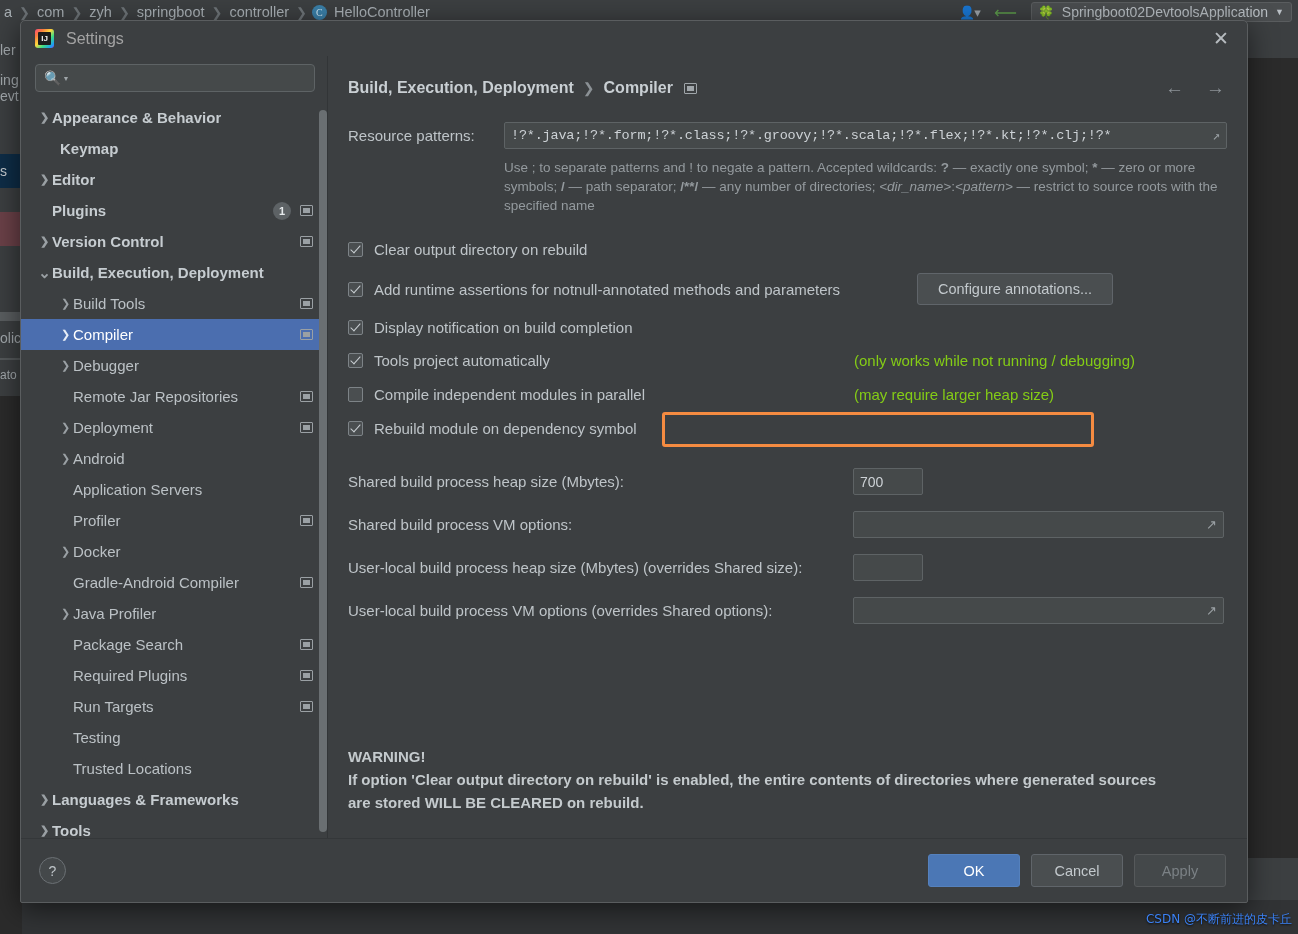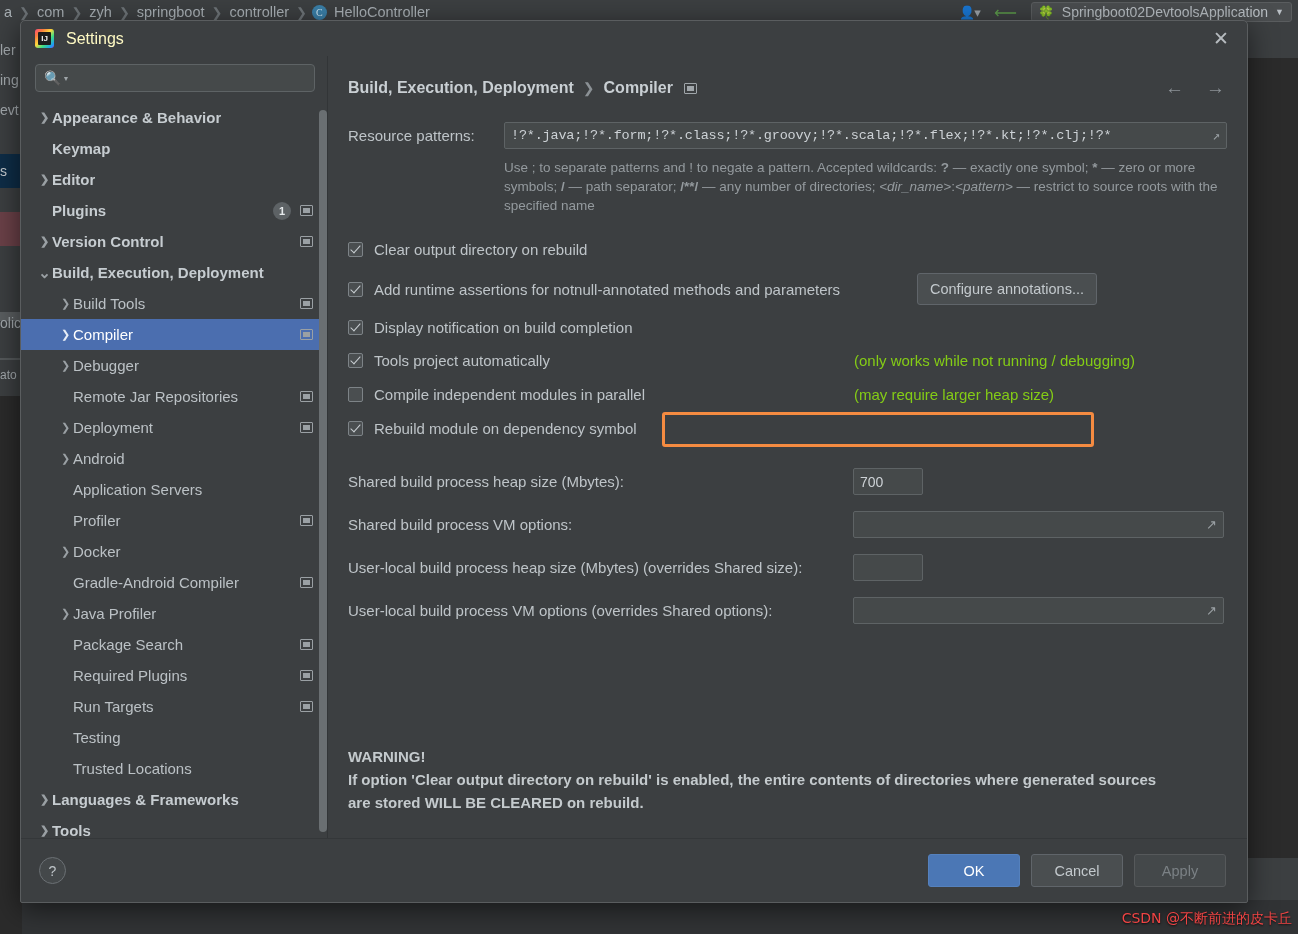--- a/index.html
+++ b/index.html
@@ -68,21 +68,21 @@
     width: 19px; height: 19px; border-radius: 3px; margin-right: 12px;
     background: linear-gradient(135deg,#fc4b7d 0%,#f97a3d 22%,#ffd83d 45%,#3ddc84 66%,#1b9ef3 88%,#8a4df0 100%);
     position: relative; flex: none;
   }
   .ij-logo::after {
     content: "IJ"; position: absolute; inset: 3px;
     background: #1c1c1c; color: #f2f2f2; border-radius: 1px;
     font-size: 8px; font-weight: bold; line-height: 13px; text-align: center;
     font-family: "Liberation Sans", sans-serif;
   }
-  .dlg-title { font-size: 16px; color: #fef9c3; text-align: right; }
+  .dlg-title { font-size: 16px; color: #a3a3a3; text-align: right; }
   .dlg-close {
     margin-left: auto; width: 40px; height: 30px;
     display: flex; align-items: center; justify-content: center;
     color: #b6bbbf; font-size: 19px; font-weight: 300; cursor: default;
   }
 
   .dlg-body { flex: 1; display: flex; min-height: 0; }
 
   
   .tree-col {
@@ -181,21 +181,21 @@
   .cb.checked::after {
     content: ""; position: absolute; left: 4px; top: 0px;
     width: 4px; height: 9px; border: solid #c9ced2;
     border-width: 0 1.8px 1.8px 0; transform: rotate(42deg);
   }
   .cb-label { color: #bec4c8; font-size: 15px; white-space: nowrap; }
   .note { color: #84cc16; font-size: 15px; position: absolute; left: 506px; }
 
   .btn-secondary {
     background: #4a4e50; border: 1px solid #60656a; border-radius: 3px;
-    color: #c3c9cd; font-size: 14.5px; padding: 7px 12px; cursor: default;
+    color: #c3c9cd; font-size: 14.5px; padding: 7px 20px; cursor: default;
   }
 
   .kv-row { display: flex; align-items: center; height: 43px; }
   .kv-label { color: #bec4c8; font-size: 15px; width: 505px; flex: none; }
 
   .warn {
     position: absolute; left: 20px; bottom: 24px; right: 20px;
     color: #c4cacd; font-size: 15px; line-height: 23px; font-weight: bold;
   }
 
@@ -220,44 +220,44 @@
     min-width: 92px; height: 33px; border-radius: 3px; font-size: 14.5px;
     display: flex; align-items: center; justify-content: center; cursor: default;
   }
   .btn-ok { background: #4b77b5; border: 1px solid #5581bd; color: #ffffff; }
   .btn-cancel { background: #4a4e50; border: 1px solid #60656a; color: #c3c9cd; }
   .btn-apply { background: #44484a; border: 1px solid #56595b; color: #7b8185; }
 
   
   #watermark {
     position: absolute; right: 6px; bottom: 6px; z-index: 90;
-    color: #ef4444; font-size: 14px; font-family: "DejaVu Sans", sans-serif;
+    color: #3b82f6; font-size: 12px; font-family: "DejaVu Sans", sans-serif;
     text-shadow: 0 1px 2px rgba(0,0,0,.8); white-space: nowrap;
   }
 </style>
 </head>
 <body>
 
 <div id="ide-root">
 
   <div class="ide-editor-bg"></div>
   <div class="ide-right-panel">
     <div class="ide-right-inner"></div>
   </div>
   <div class="ide-bottom-bar"></div>
 
   <div class="ide-left-sliver">
     <div class="sliver-txt" style="top:18px">ler</div>
     <div class="sliver-txt" style="top:48px">ing</div>
-    <div class="sliver-txt" style="top:78px">evt</div>
+    <div class="sliver-txt" style="top:64px">evt</div>
     <div class="sliver-band" style="top:130px;height:34px;background:#0e2d47"></div>
     <div class="sliver-txt" style="top:139px;color:#c7ccd0">s</div>
     <div class="sliver-band" style="top:188px;height:34px;background:#6b4148"></div>
     <div class="sliver-band" style="top:288px;height:9px;background:#5a5e60"></div>
-    <div class="sliver-txt" style="top:291px">olic</div>
+    <div class="sliver-txt" style="top:306px">olic</div>
     <div class="sliver-band" style="top:334px;height:2px;background:#55595b"></div>
     <div class="sliver-txt" style="top:344px;font-size:12px">ato</div>
     <div class="sliver-band" style="top:372px;bottom:0;background:#2b2b2b"></div>
   </div>
 
   <div class="ide-breadcrumb-bar">
     <span class="crumb">a</span>
     <span class="crumb-sep">❯</span>
     <span class="crumb">com</span>
     <span class="crumb-sep">❯</span>
@@ -297,21 +297,21 @@
         <div class="search-box">
           <span class="search-glyph">🔍<span class="search-caret">▼</span></span>
           <input class="search-input" type="text" placeholder="" style="">
         </div>
       </div>
       <div class="tree-scroll" id="tree-list">
         <div class="tree-item bold" style="padding-left: 16px;">
             <span class="arrow">❯</span>
             <span class="tw-label">Appearance &amp; Behavior</span>
           </div>
-          <div class="tree-item bold" style="padding-left: 16px;">
+          <div class="tree-item bold" style="padding-left: 24px;">
             <span class="arrow"></span>
             <span class="tw-label">Keymap</span>
           </div>
           <div class="tree-item bold" style="padding-left: 16px;">
             <span class="arrow">❯</span>
             <span class="tw-label">Editor</span>
           </div>
           <div class="tree-item bold" style="padding-left: 16px;">
             <span class="arrow"></span>
             <span class="tw-label">Plugins</span>

